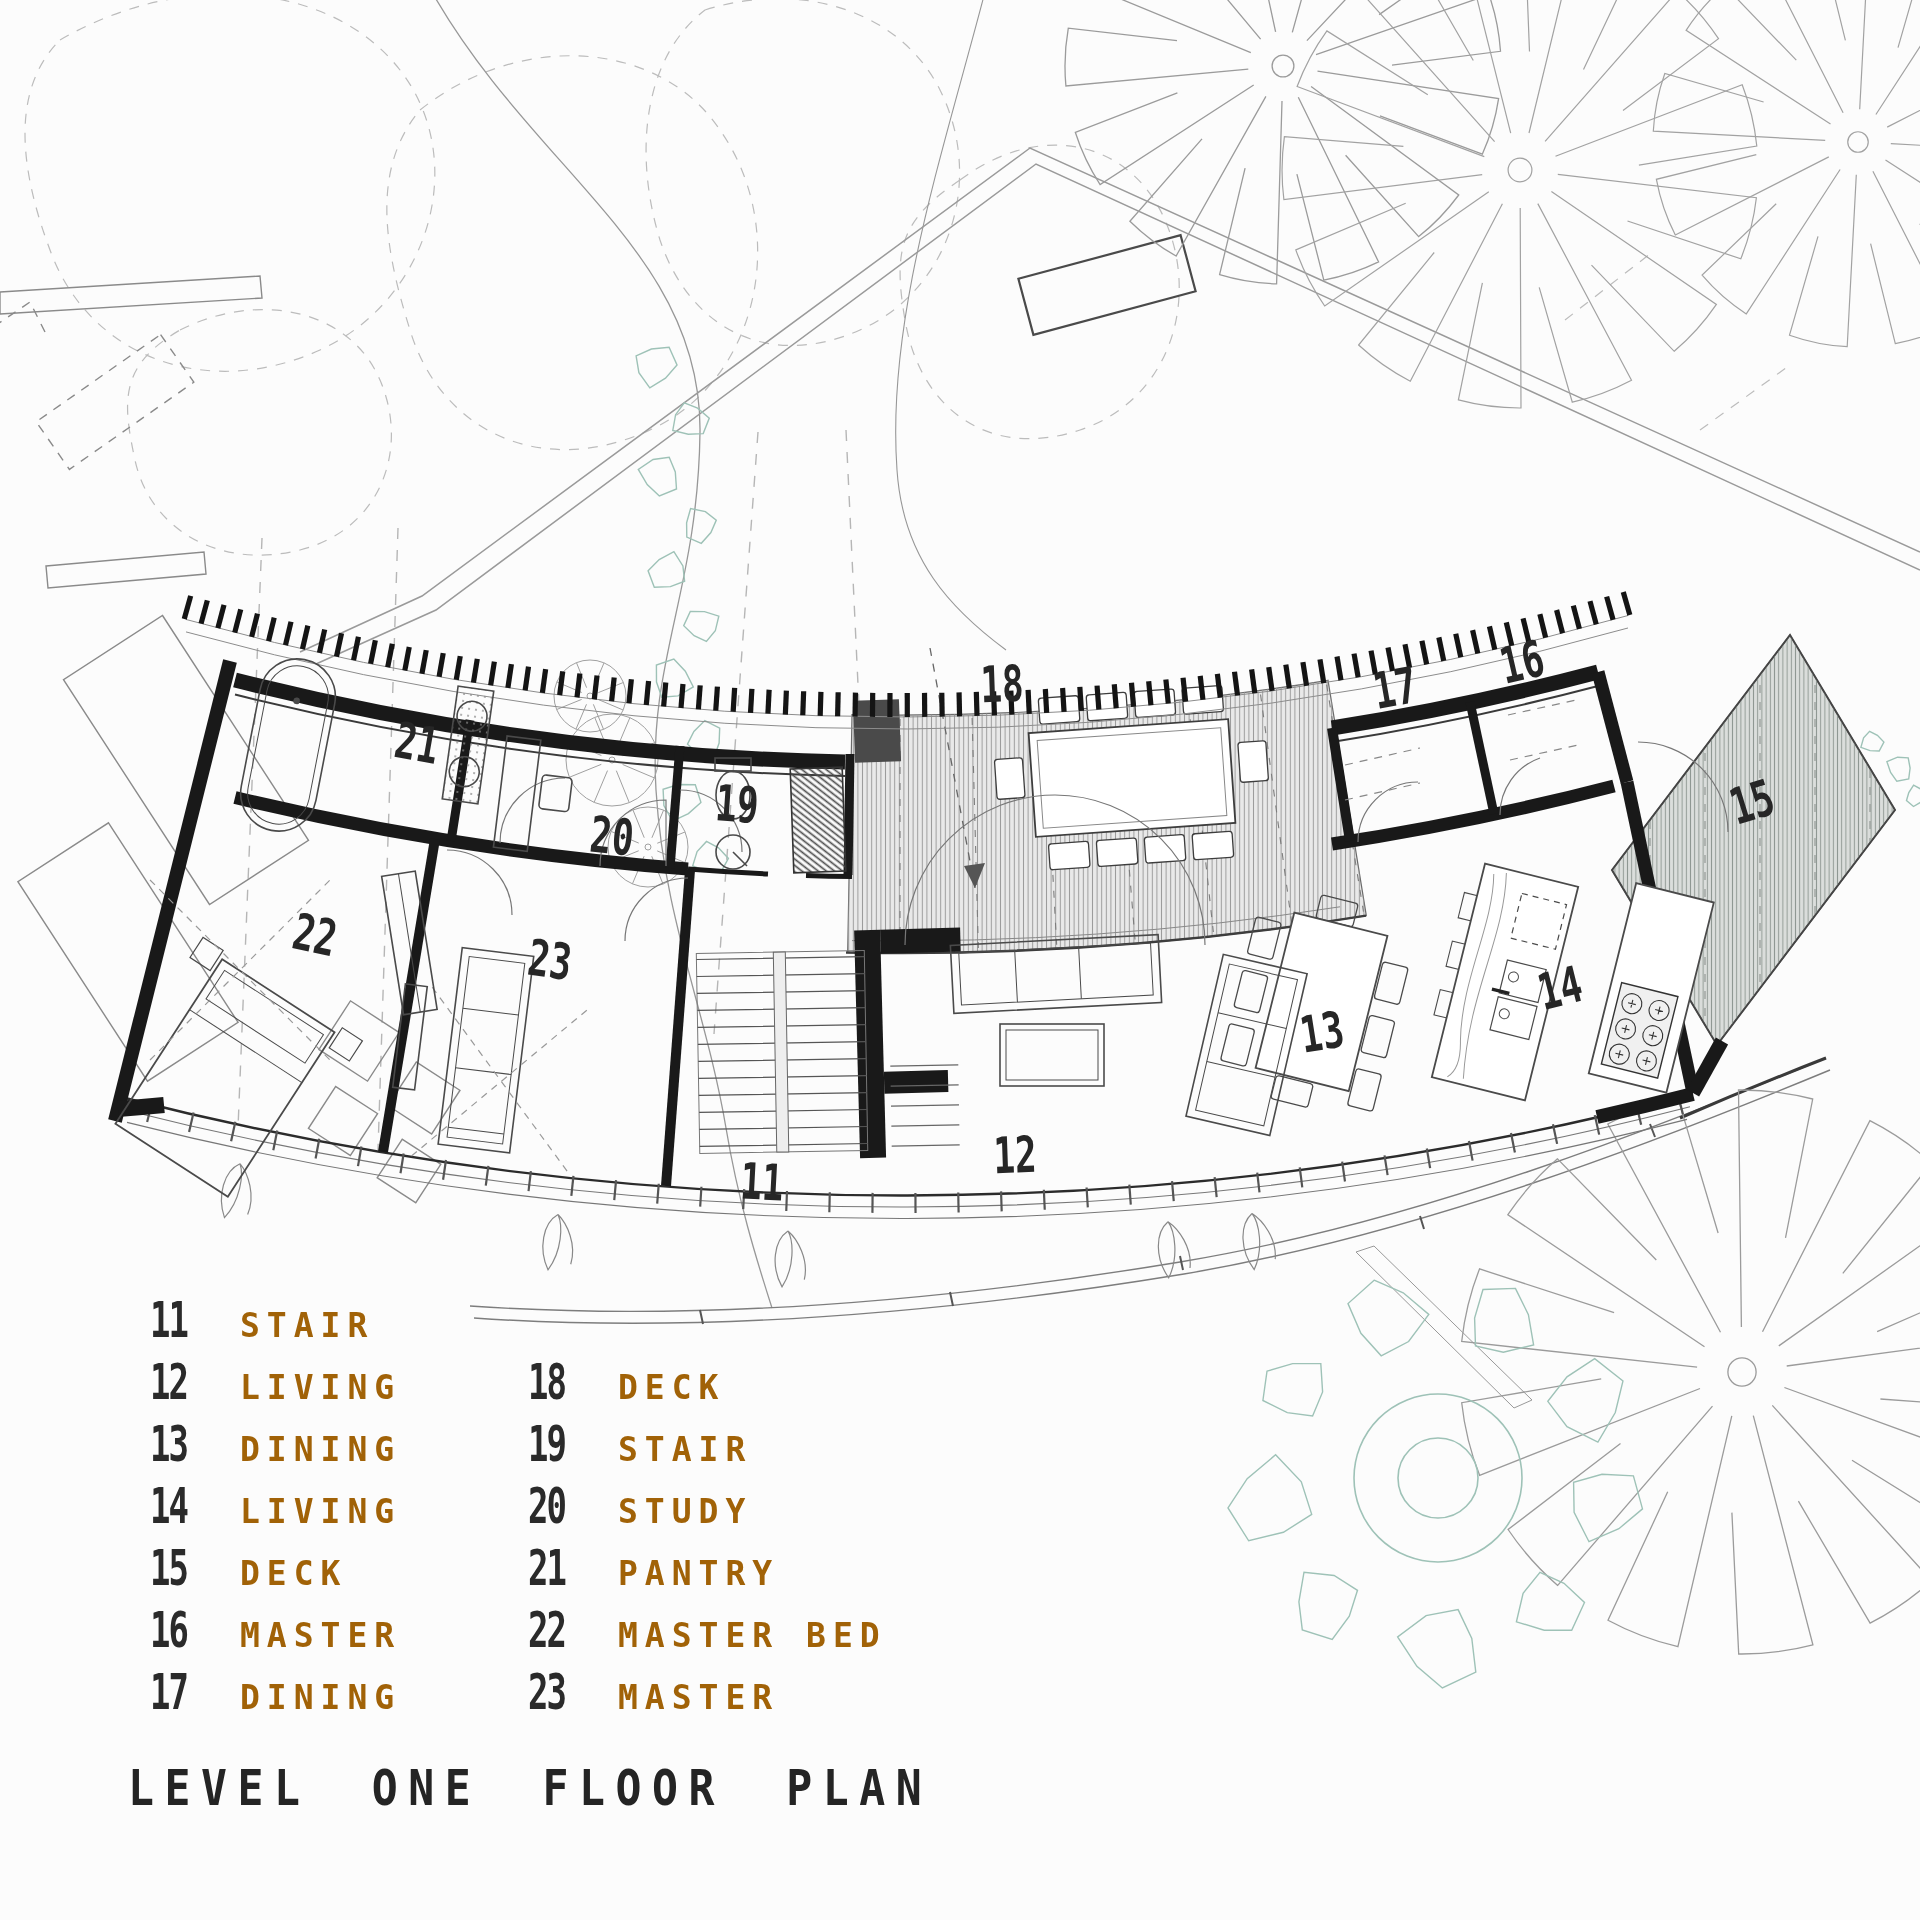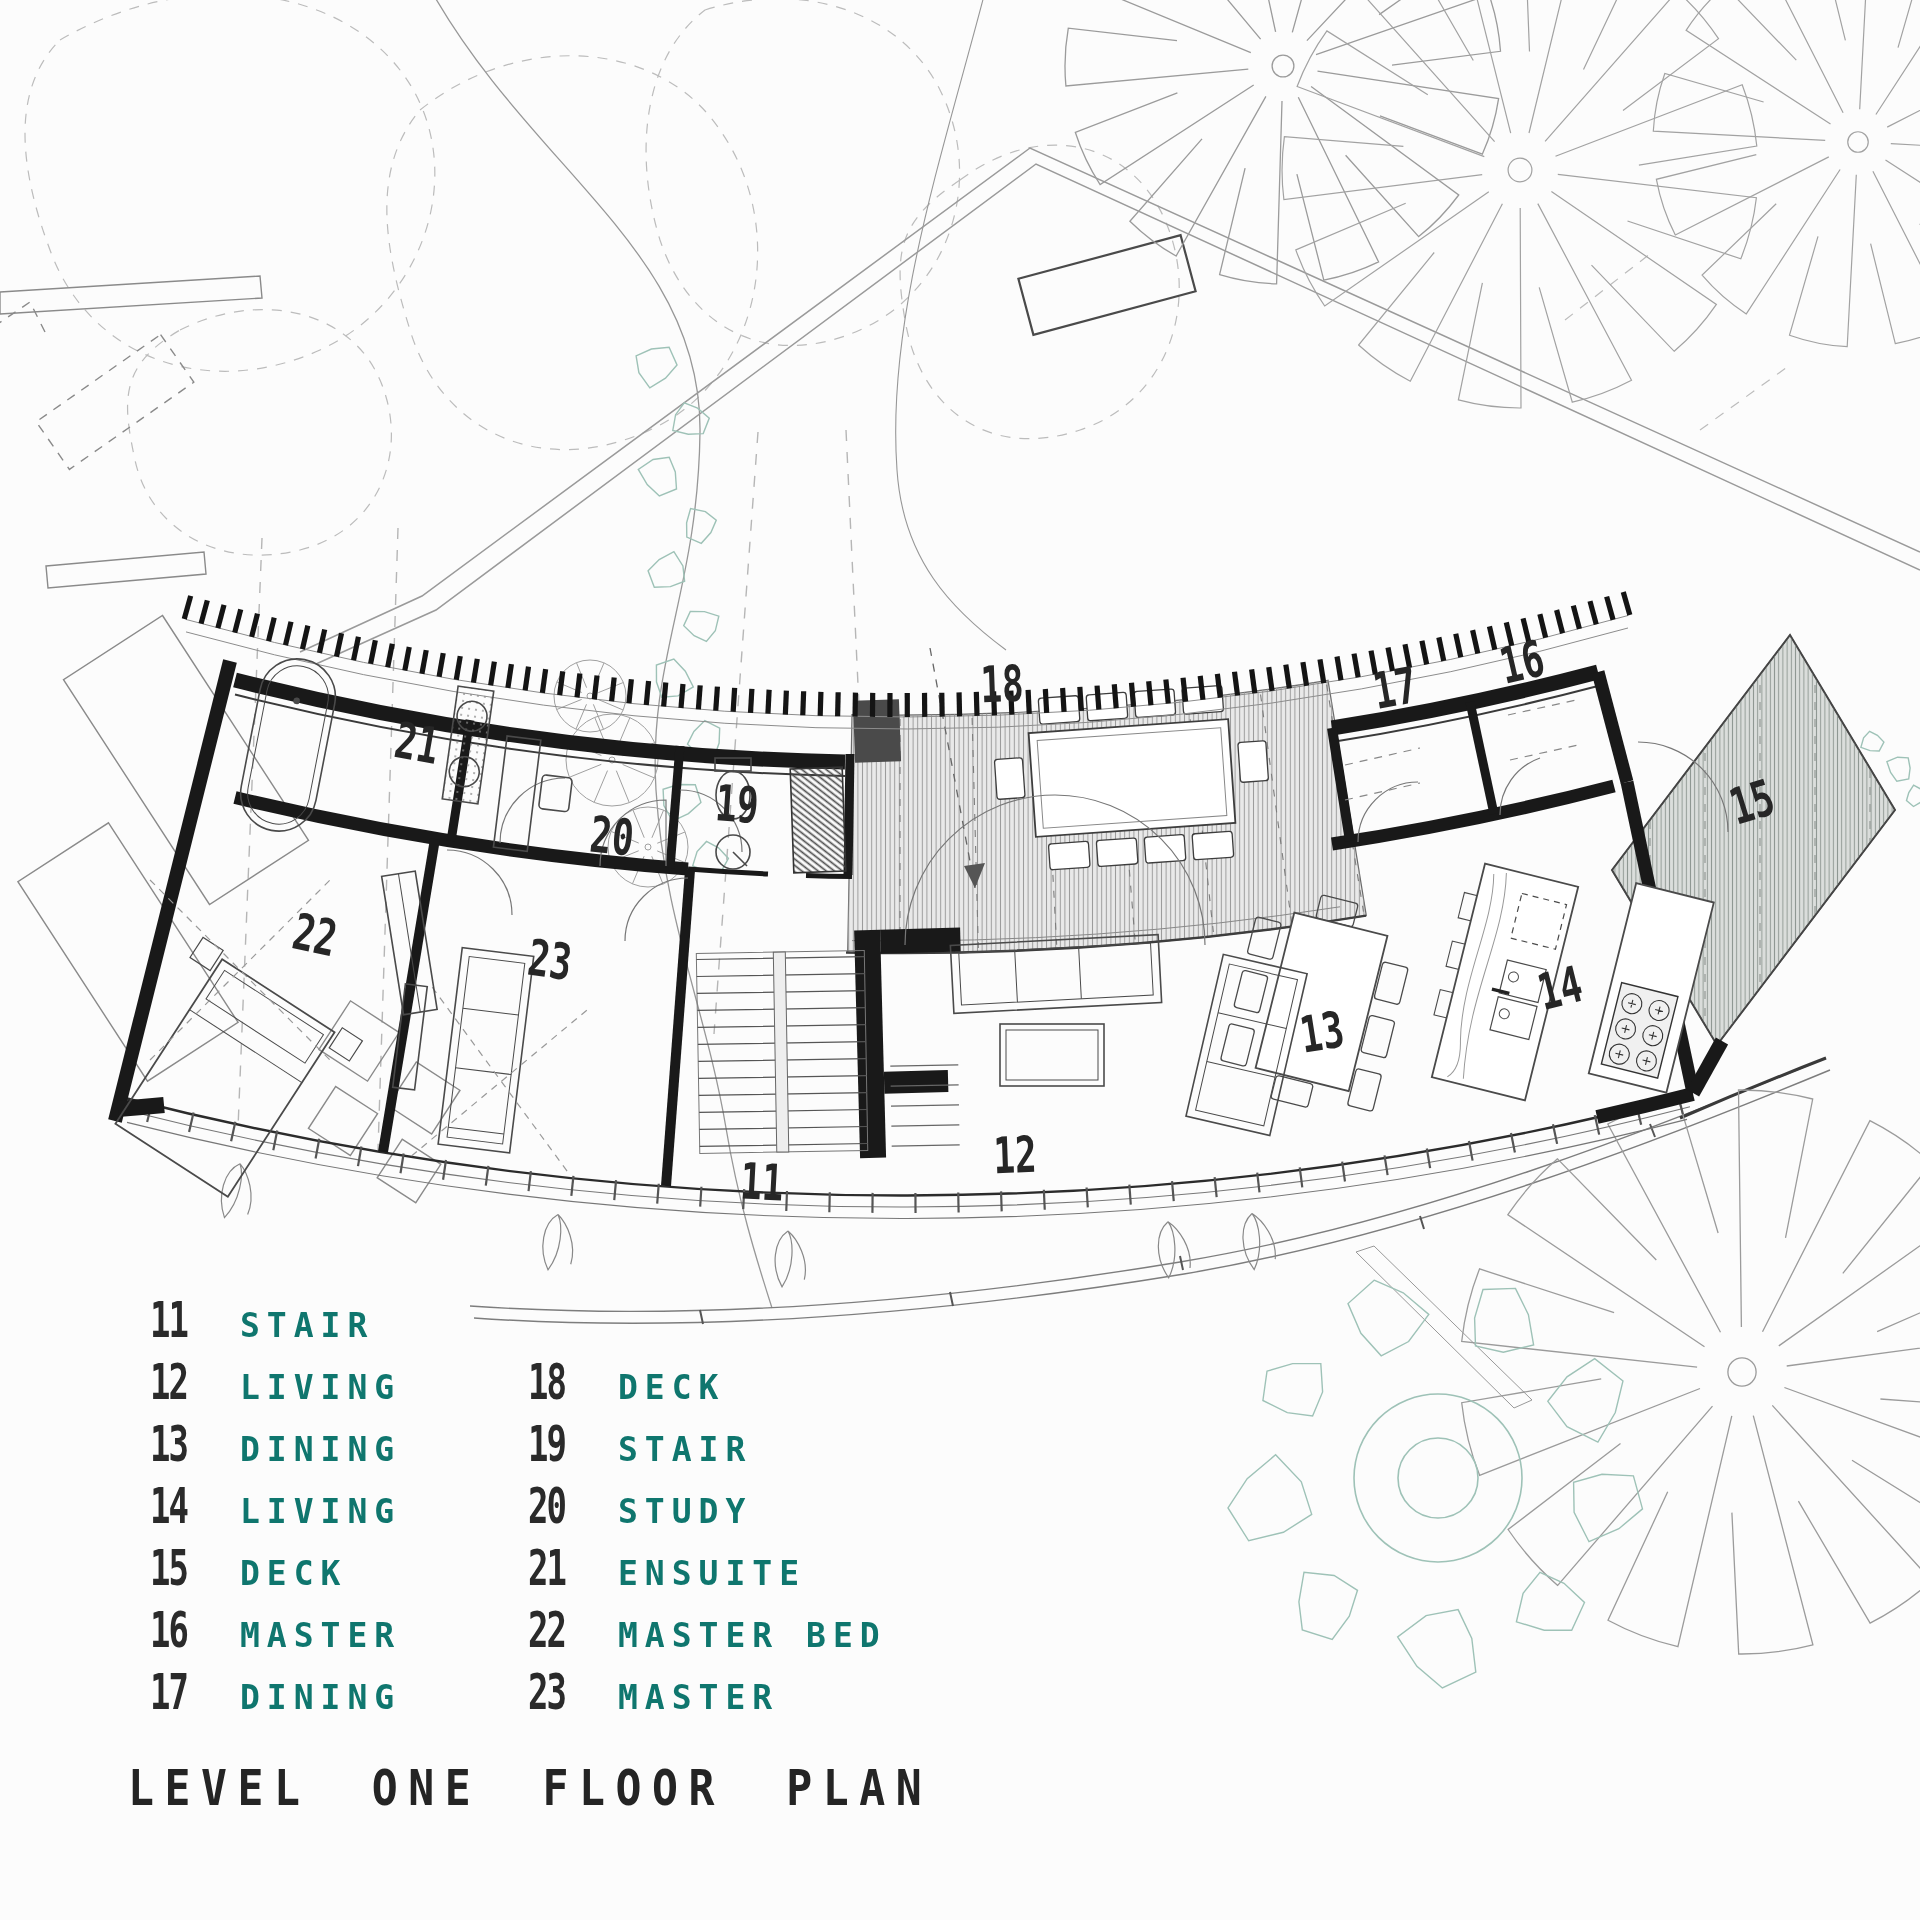--- a/index.html
+++ b/index.html
@@ -2,21 +2,21 @@
 <html style="--text: #262626;"><head>
 <meta charset="utf-8">
 <style>
   html,body{margin:0;padding:0;background:#f4f4f4;}
   .stage{position:relative;width:1920px;height:1920px;background:#fcfcfc;overflow:hidden;
          font-family:"DejaVu Sans Mono","Liberation Mono",monospace;color:var(--text,#262626);}
   svg{position:absolute;left:0;top:0;}
   .legend-row{display:flex;align-items:baseline;height:62px;white-space:nowrap;}
   .legend-num{display:inline-block;font-weight:700;font-size:50px;letter-spacing:-3px;
               transform:scaleX(.68);transform-origin:0 78%;width:90px;color:#2a2a2a;}
-  .legend-label{font-weight:700;font-size:33px;letter-spacing:7px;color:#0f766e;}
+  .legend-label{font-weight:700;font-size:33px;letter-spacing:7px;color:#a16207;}
   .lcol{position:absolute;}
   .title{position:absolute;font-weight:700;font-size:49px;letter-spacing:12px;word-spacing:28px;
          transform:scaleX(.88);transform-origin:0 0;color:#242424;white-space:nowrap;}
   text.rlabel{font-family:"DejaVu Sans Mono","Liberation Mono",monospace;font-weight:700;
               font-size:50px;fill:#262626;text-anchor:middle;}
 </style>
 </head>
 <body>
 
 <div class="stage">
@@ -558,21 +558,21 @@
     <div class="legend-row">
           <span class="legend-num">19</span>
           <span class="legend-label">STAIR</span>
         </div>
     <div class="legend-row">
           <span class="legend-num">20</span>
           <span class="legend-label">STUDY</span>
         </div>
     <div class="legend-row">
           <span class="legend-num">21</span>
-          <span class="legend-label">ENSUITE</span>
+          <span class="legend-label">PANTRY</span>
         </div>
     <div class="legend-row">
           <span class="legend-num">22</span>
           <span class="legend-label">MASTER BED</span>
         </div>
     <div class="legend-row">
           <span class="legend-num">23</span>
           <span class="legend-label">MASTER</span>
         </div>
   </div>

